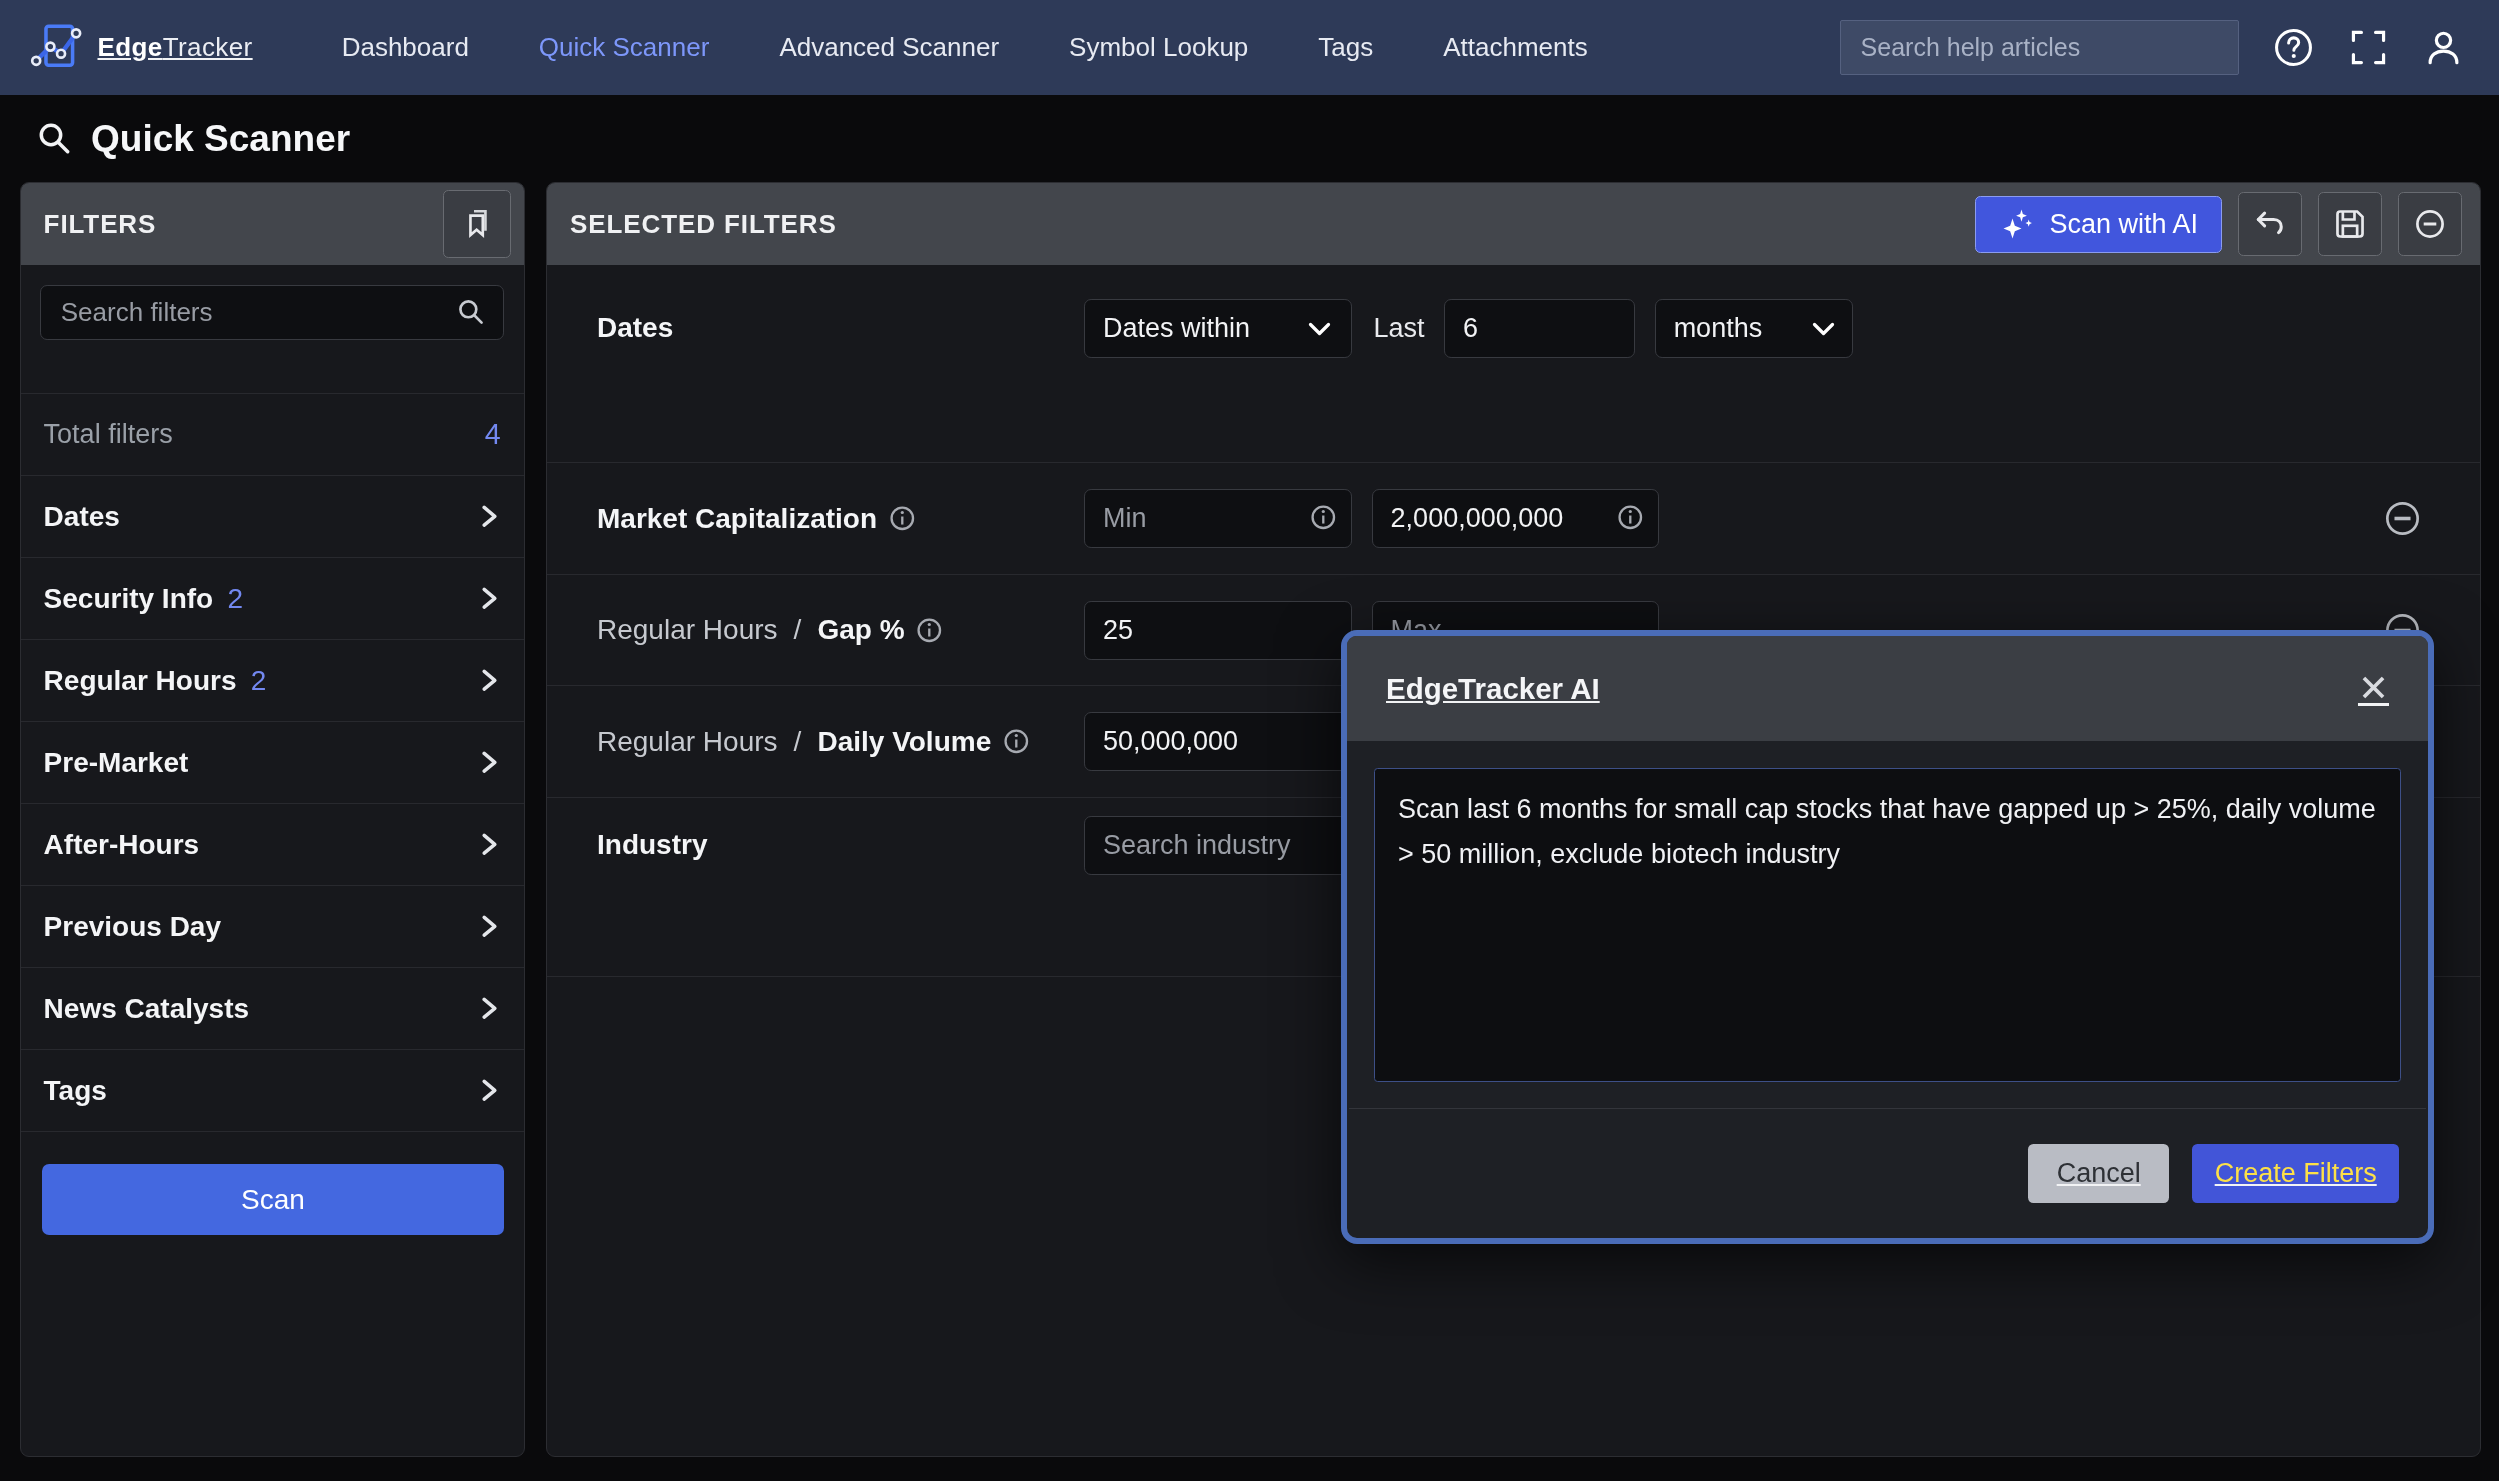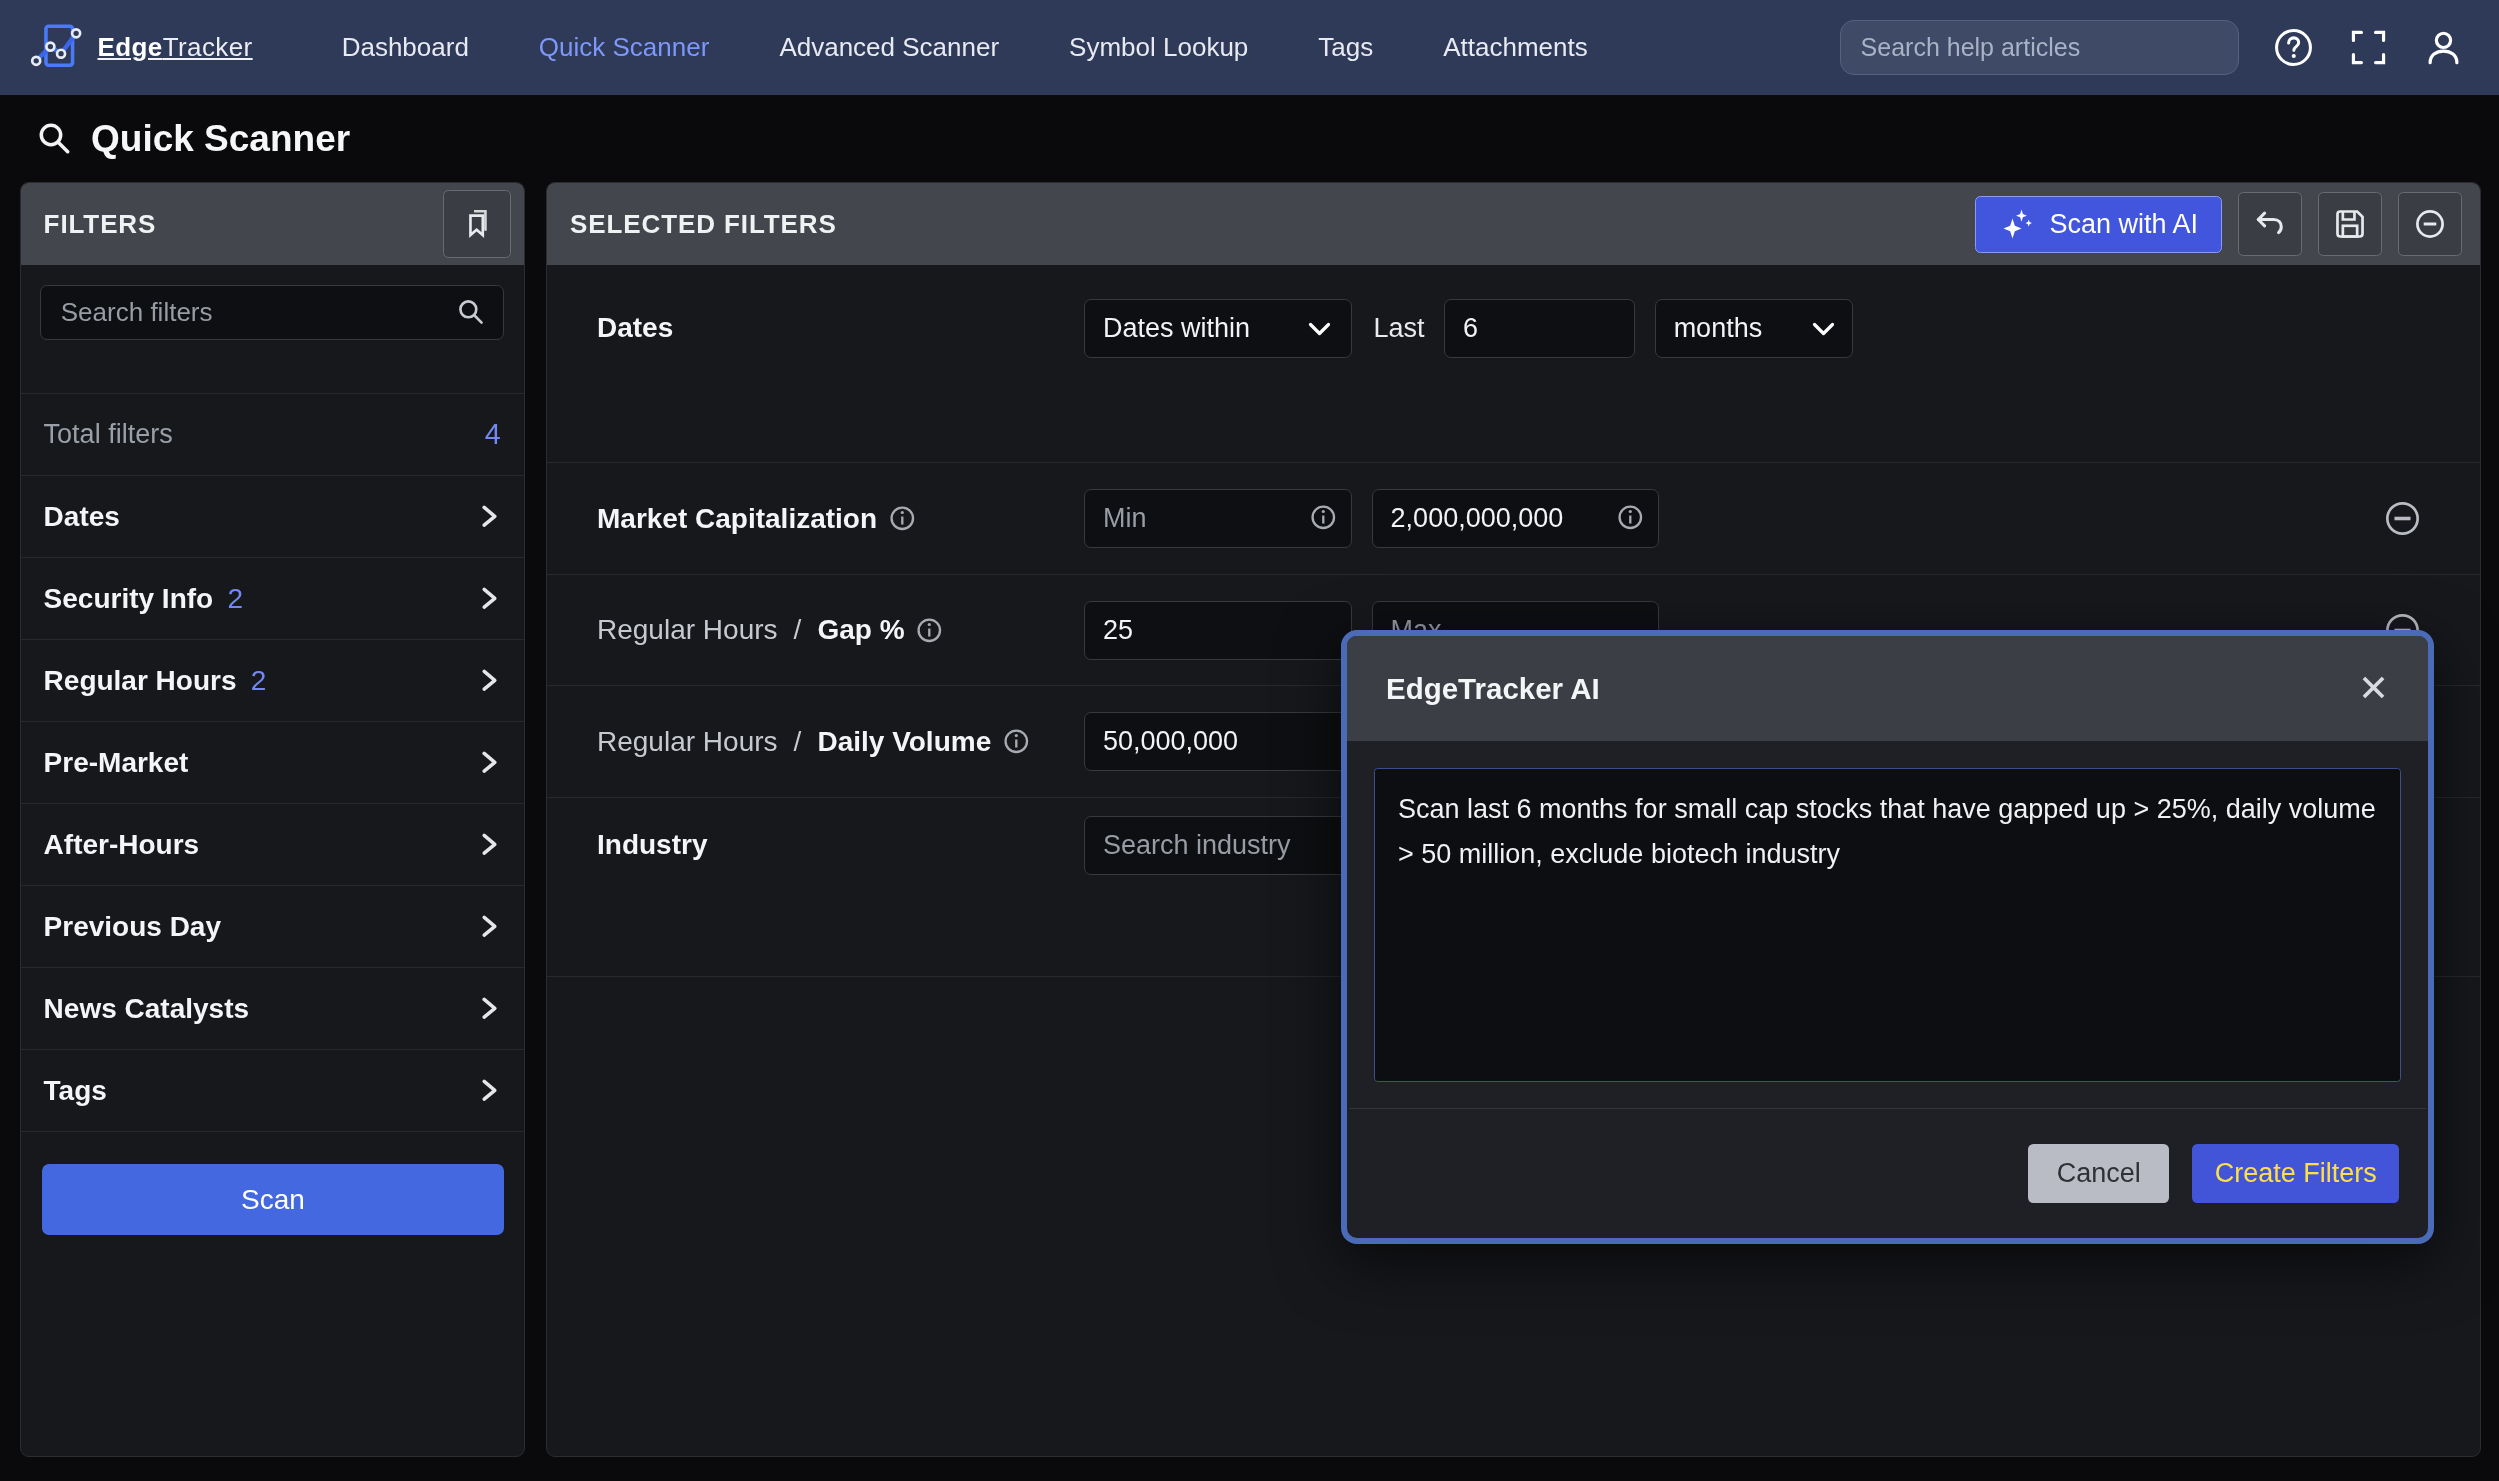--- a/index.html
+++ b/index.html
@@ -11,21 +11,21 @@
     background:#2e3a58; display:flex; align-items:center; }
   .brand { display:flex; align-items:center; gap:12.5px; padding-left:30px; }
   .brand-name { font-size:26px; letter-spacing:0.4px;text-decoration:underline; }
   .brand-name b { font-weight:bold; color:#ffffff; }
   .brand-name span.lt { font-weight:normal; color:#eceef4; }
   .nav-links { display:flex; align-items:center; gap:70px; margin-left:89px; }
   .nav-link { font-size:26px; color:#e7eaf2; cursor:pointer; white-space:nowrap; }
   .nav-link.active { color:#7d97fa; }
   .nav-right { margin-left:auto; display:flex; align-items:center; gap:34px; padding-right:36px; }
   .help-search { width:399px; height:55px; background:#3e4a66; border:0.9px solid #556180;
-    border-radius:14px; color:#e8ebf3; font-size:25px; padding:0 19.6px; outline:none; }
+    border-radius:2px; color:#e8ebf3; font-size:25px; padding:0 19.6px; outline:none; }
   .help-search::placeholder { color:#a9b2c6; }
   .nav-icon { width:41px; height:41px; display:flex; align-items:center; justify-content:center; cursor:pointer; }
 
   
   .page-title-row { position:absolute; left:0; top:95px; width:2500px; height:87px;
     display:flex; align-items:center; gap:18px; padding-left:36px; }
   .page-title { font-size:37px; font-weight:bold; color:#f6f7f9; }
 
   
   .panel { position:absolute; background:#17181c; border:0.9px solid #2c2d32; border-radius:9px; overflow:hidden; }
@@ -84,21 +84,21 @@
   .fselect .sel-val { font-size:27px; color:#f2f3f5; }
   .inline-lbl { font-size:27px; color:#e9eaee; }
   .minus-btn { margin-left:auto; margin-right:57px; cursor:pointer; display:flex; }
   .chip { display:inline-flex; align-items:center; gap:14.3px; height:57px; background:#87898f;
     border-radius:5.4px; padding:0 18px; font-size:26px; color:#ffffff; width:max-content; }
   .chip-x { color:#d8dade; font-size:28.6px; cursor:pointer; }
 
   
   .modal { position:absolute; left:1341px; top:630px; width:1093px; height:614px;
     background:#1e2025; border:6.2px solid #4a6cb8; border-radius:16px;
-    box-shadow:0 18px 62px rgba(0,0,0,.65); z-index:50; display:flex; flex-direction:column; }
+    box-shadow:0 18px 62px rgba(0,0,0,.65); z-index:50; display:flex; flex-direction:column;text-decoration:underline; }
   .modal-header { height:105px; background:#3b3e44; display:flex; align-items:center;
     justify-content:space-between; padding:0 39px; border-radius:9px 9px 0 0; }
   .modal-title { font-size:29.5px; font-weight:bold; color:#f4f5f7; }
   .modal-close { font-size:37px; color:#d9dbe0; cursor:pointer; line-height:1; }
   .modal-body { padding:27px 27px 23px 27px; }
   .ai-textarea { width:100%; height:314px; background:#0d0e11; border:1.8px solid #3d4f87; border-radius:3.6px;
     color:#f0f1f4; font-size:27px; line-height:45px; padding:18px 23px; resize:none; outline:none;
     font-family:"Liberation Sans", sans-serif; }
   .modal-footer { border-top:1.8px solid #33353b; margin:0 1.8px; flex:1;
     display:flex; align-items:center; justify-content:flex-end; gap:23px; padding:0 27px; }

